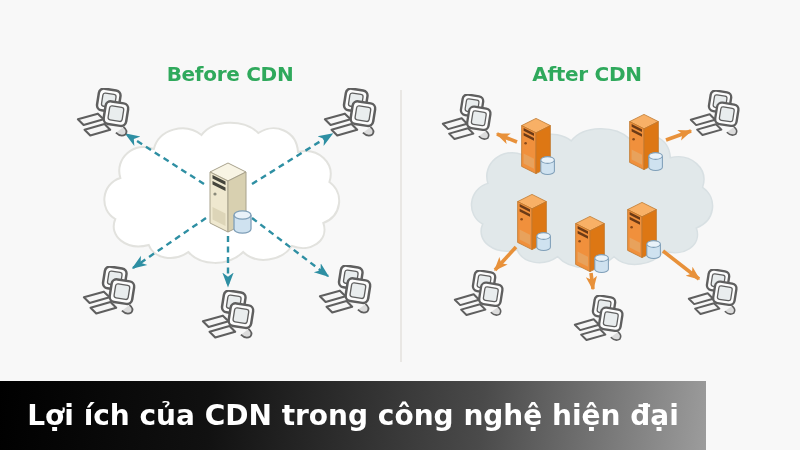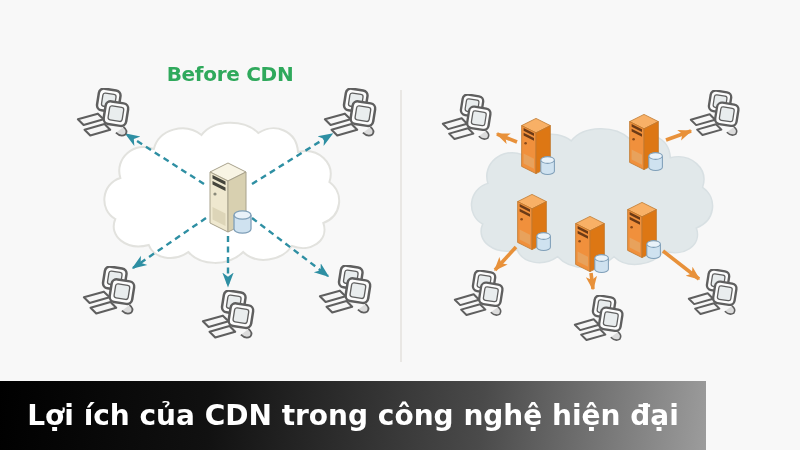--- a/index.html
+++ b/index.html
@@ -144,17 +144,18 @@
 
       <use href="#sym-pc" x="441" y="94" width="54" height="54"></use>
       <use href="#sym-pc" x="689" y="90" width="54" height="54"></use>
       <use href="#sym-pc" x="453" y="270" width="54" height="54"></use>
       <use href="#sym-pc" x="573" y="295" width="54" height="54"></use>
       <use href="#sym-pc" x="687" y="269" width="54" height="54"></use>
     </g>
   </svg>
 
   <div class="panel-title title-before">Before CDN</div>
+  <div class="panel-title title-after">After CDN</div>
 
   <div class="banner">
     <div class="banner-text">Lợi ích của CDN trong công nghệ hiện đại</div>
   </div>
 </div>
 
 </body></html>

